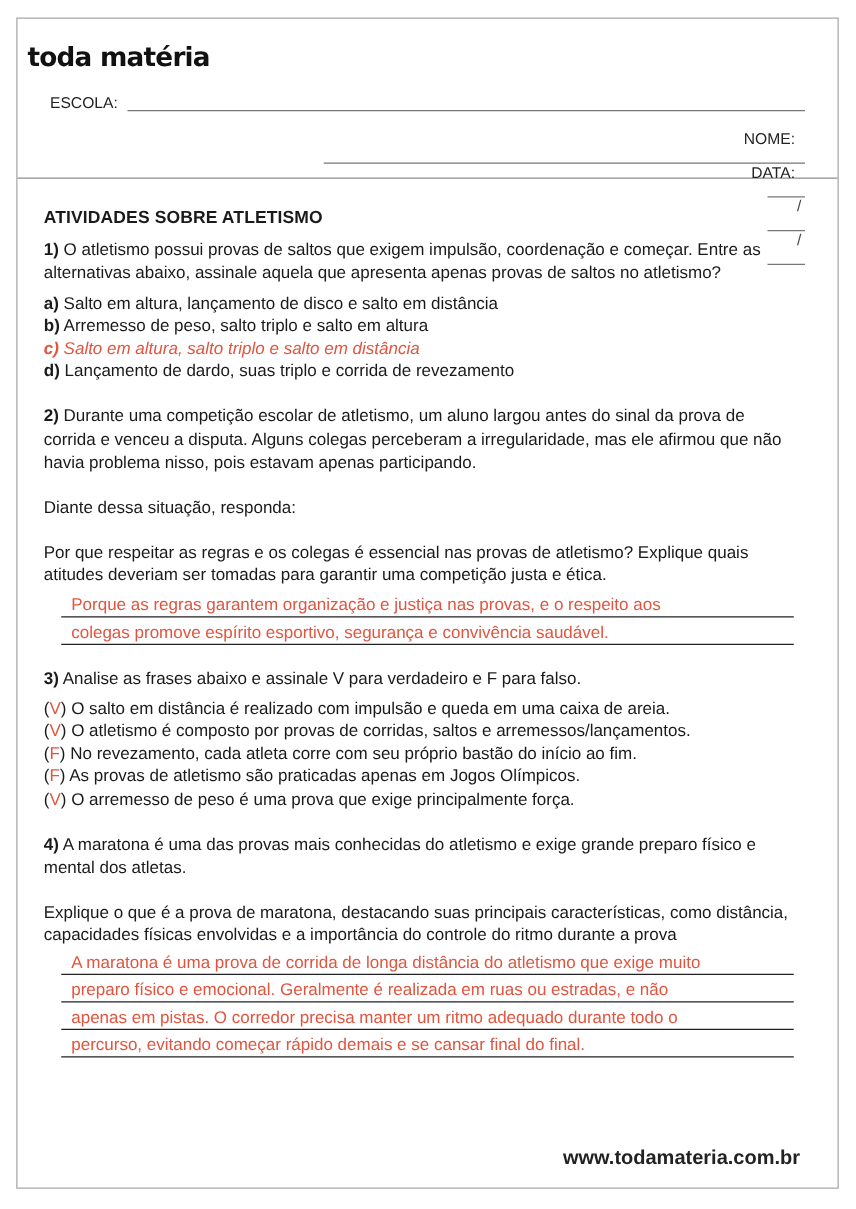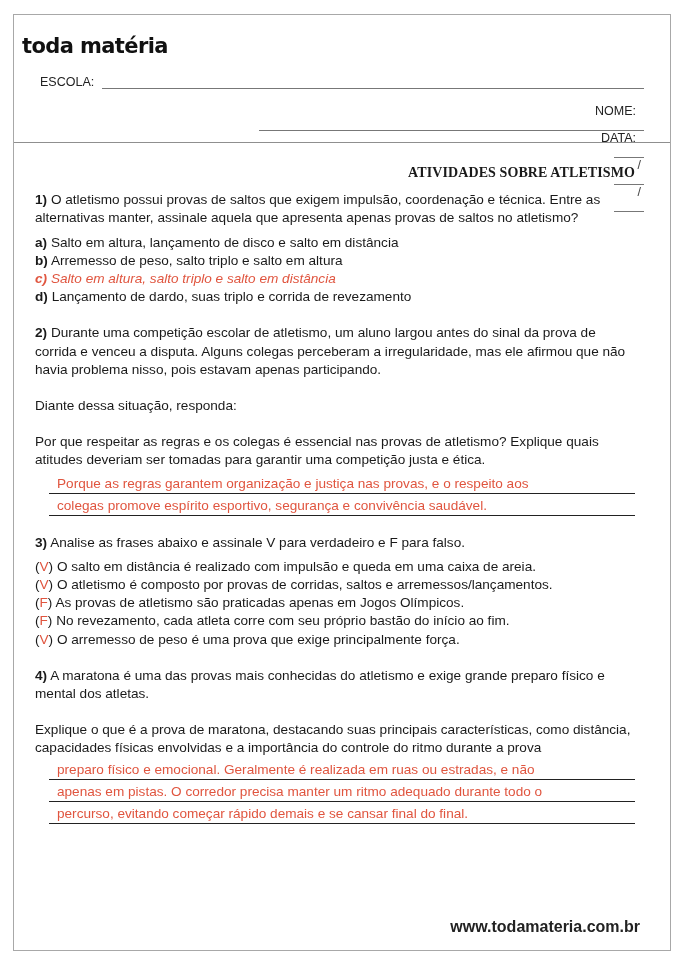--- a/index.html
+++ b/index.html
@@ -12,21 +12,21 @@
   .logo { position: absolute; left: 8px; top: 19px; font-size: 21px; font-weight: bold;
           letter-spacing: -0.6px; color: #111; font-family: "DejaVu Sans", sans-serif; }
   .field-row { position: absolute; left: 26px; font-size: 12.5px; color: #222; display: flex; align-items: flex-end; }
   .field-label { margin-right: 8px; }
   .uline { border-bottom: 1px solid #777; height: 12px; }
   .row-escola { top: 60px; right: 26px; }
   .row-nome { top: 89px; right: 26px; flex-direction: column; }
   .slash { margin: 0 3px; color: #444; }
 
   .content { position: absolute; left: 35px; top: 164px; width: 600px; font-size: 13.6px; line-height: 18.2px; color: #1a1a1a; }
-  .title { text-align: right; font-weight: bold; font-size: 14px; margin-bottom: 9px; letter-spacing: 0.1px; font-family: Liberation Serif, serif; }
+  .title { text-align: left; font-weight: bold; font-size: 14px; margin-bottom: 9px; letter-spacing: 0.1px; }
   .qnum { font-weight: bold; }
   p { margin: 0; }
   .gap-s { height: 6px; }
   .gap-m { height: 18px; }
   .answer { color: #e0553f; font-style: italic; }
   .answer .qnum { color: #e0553f; }
   .vf { color: #e0553f; }
   .ans-line { border-bottom: 1.6px solid #222; padding-left: 8px; color: #e0553f; height: 19px;
               line-height: 19px; margin-top: 2px; white-space: nowrap; text-decoration-color: #e0553f; }
   .footer-url { position: absolute; right: 30px; bottom: 14px; font-size: 16px; font-weight: bold; color: #222; }
@@ -55,21 +55,21 @@
     </div>
   </div>
 
   <div class="footer-url">www.todamateria.com.br</div>
 </div>
 
 <div class="content">
   <div class="title">ATIVIDADES SOBRE ATLETISMO</div>
 
   <div>
-    <p><span class="qnum">1)</span> <span>O atletismo possui provas de saltos que exigem impulsão, coordenação e técnica. Entre as alternativas manter, assinale aquela que apresenta apenas provas de saltos no atletismo?</span></p>
+    <p><span class="qnum">1)</span> <span>O atletismo possui provas de saltos que exigem impulsão, coordenação e começar. Entre as alternativas abaixo, assinale aquela que apresenta apenas provas de saltos no atletismo?</span></p>
     <div class="gap-s"></div>
     <p><span class="qnum">a)</span> <span>Salto em altura, lançamento de disco e salto em distância</span></p>
     <p><span class="qnum">b)</span> <span>Arremesso de peso, salto triplo e salto em altura</span></p>
     <p class="answer"><span class="qnum">c)</span> <span>Salto em altura, salto triplo e salto em distância</span></p>
     <p><span class="qnum">d)</span> <span>Lançamento de dardo, suas triplo e corrida de revezamento</span></p>
   </div>
 
   <div class="gap-m"></div>
 
   <div>
@@ -83,28 +83,29 @@
     <div class="ans-line" style="margin-left:14px">colegas promove espírito esportivo, segurança e convivência saudável.</div>
   </div>
 
   <div class="gap-m"></div>
 
   <div>
     <p><span class="qnum">3)</span> <span>Analise as frases abaixo e assinale V para verdadeiro e F para falso.</span></p>
     <div class="gap-s"></div>
     <p>(<span class="vf">V</span>) <span>O salto em distância é realizado com impulsão e queda em uma caixa de areia.</span></p>
     <p>(<span class="vf">V</span>) <span>O atletismo é composto por provas de corridas, saltos e arremessos/lançamentos.</span></p>
+    <p>(<span class="vf">F</span>) <span>No revezamento, cada atleta corre com seu próprio bastão do início ao fim.</span></p>
     <p>(<span class="vf">F</span>) <span>As provas de atletismo são praticadas apenas em Jogos Olímpicos.</span></p>
-    <p>(<span class="vf">F</span>) <span>No revezamento, cada atleta corre com seu próprio bastão do início ao fim.</span></p>
     <p>(<span class="vf">V</span>) <span>O arremesso de peso é uma prova que exige principalmente força.</span></p>
   </div>
 
   <div class="gap-m"></div>
 
   <div>
     <p><span class="qnum">4)</span> <span>A maratona é uma das provas mais conhecidas do atletismo e exige grande preparo físico e mental dos atletas.</span></p>
     <div class="gap-m"></div>
     <p>Explique o que é a prova de maratona, destacando suas principais características, como distância, capacidades físicas envolvidas e a importância do controle do ritmo durante a prova</p>
+    <div class="ans-line" style="margin-left:14px">A maratona é uma prova de corrida de longa distância do atletismo que exige muito</div>
     <div class="ans-line" style="margin-left:14px">preparo físico e emocional. Geralmente é realizada em ruas ou estradas, e não</div>
     <div class="ans-line" style="margin-left:14px">apenas em pistas. O corredor precisa manter um ritmo adequado durante todo o</div>
     <div class="ans-line" style="margin-left:14px">percurso, evitando começar rápido demais e se cansar final do final.</div>
   </div>
 </div>
 
 </body></html>

